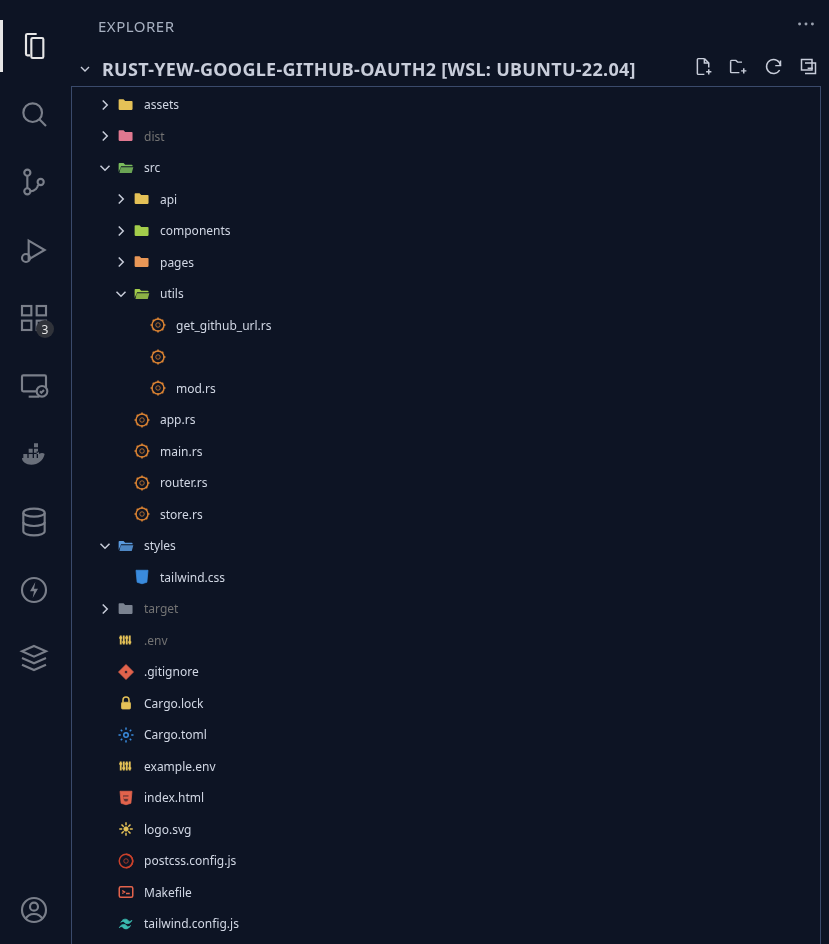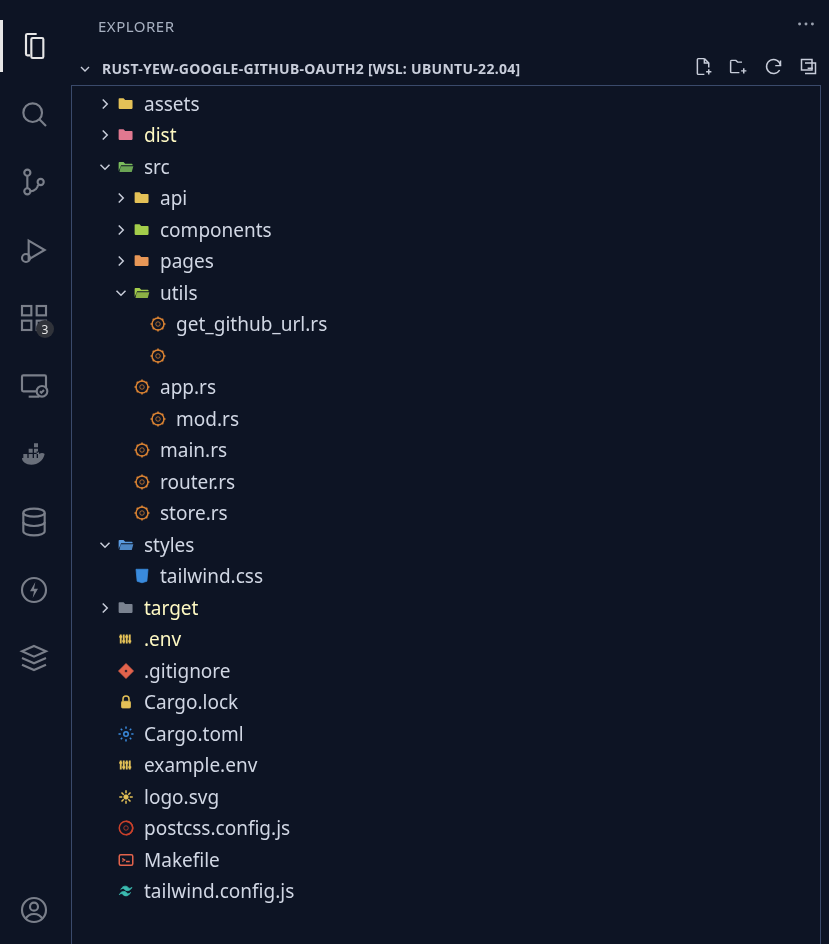--- a/index.html
+++ b/index.html
@@ -71,21 +71,21 @@
     margin-left: auto;
     color: #9aa1af;
     cursor: pointer;
   }
   .section-head {
     display: flex;
     align-items: center;
     gap: 8px;
     padding: 4px 10px 4px 8px;
     color: #c8cdda;
-    font-size: 14px;
+    font-size: 18px;
     font-weight: 700;
     letter-spacing: 0.3px;
     cursor: pointer;
   }
   .section-head .chev { width: 18px; height: 18px; display:flex; align-items:center; justify-content:center;}
   .section-head .chev svg { width: 16px; height: 16px; }
   .section-head .title { flex: 0 1 auto; white-space: nowrap; overflow: hidden; text-overflow: ellipsis; }
   .section-head .actions { margin-left: auto; display: flex; gap: 14px; color: #c8cdda; }
   .section-head .actions svg { width: 21px; height: 21px; cursor: pointer; }
   .tree-wrap {
@@ -116,22 +116,22 @@
   }
   .twisty.blank { visibility: hidden; }
   .twisty svg { width: 18px; height: 18px; }
   .ico {
     width: 20px; height: 20px;
     display: flex; align-items: center; justify-content: center;
     flex-shrink: 0;
     margin-right: 8px;
   }
   .ico svg { width: 18px; height: 18px; }
-  .lbl { color: #d1d7e4; font-size: 19px; }
-  .lbl.dim { color: #fef9c3; text-align: right; }
+  .lbl { color: #d1d7e4; font-size: 12px; }
+  .lbl.dim { color: #737373; text-align: right; }
 </style>
 </head>
 <body>
 
 <div class="activity-bar">
   <div class="act-item active" title="Explorer">
     <svg viewBox="0 0 24 24" fill="none" stroke="currentColor" stroke-width="1.6">
         <path d="M14 3H7a1 1 0 0 0-1 1v14a1 1 0 0 0 1 1h2"></path>
         <path d="M11 6h7a1 1 0 0 1 1 1v13a1 1 0 0 1-1 1h-7a1 1 0 0 1-1-1V7a1 1 0 0 1 1-1z"></path>
       </svg>
@@ -355,37 +355,37 @@
           <span class="lbl">get_github_url.rs</span>
         </li>
         <li class="row" style="--indent: 54px;">
           <span class="twisty blank"></span>
           <span class="ico">
             <svg viewBox="0 0 24 24" fill="none" stroke="#d98232">
               <use href="#i-rust"></use>
             </svg>
           </span>
         </li>
-        <li class="row" style="--indent: 38px;">
+        <li class="row" style="--indent: 54px;">
           <span class="twisty blank"></span>
           <span class="ico">
             <svg viewBox="0 0 24 24" fill="none" stroke="#d98232">
               <use href="#i-rust"></use>
             </svg>
           </span>
-          <span class="lbl">app.rs</span>
-        </li>
-        <li class="row" style="--indent: 54px;">
+          <span class="lbl">mod.rs</span>
+        </li>
+        <li class="row" style="--indent: 38px;">
           <span class="twisty blank"></span>
           <span class="ico">
             <svg viewBox="0 0 24 24" fill="none" stroke="#d98232">
               <use href="#i-rust"></use>
             </svg>
           </span>
-          <span class="lbl">mod.rs</span>
+          <span class="lbl">app.rs</span>
         </li>
         <li class="row" style="--indent: 38px;">
           <span class="twisty blank"></span>
           <span class="ico">
             <svg viewBox="0 0 24 24" fill="none" stroke="#d98232">
               <use href="#i-rust"></use>
             </svg>
           </span>
           <span class="lbl">main.rs</span>
         </li>
@@ -479,20 +479,29 @@
           <span class="lbl">Cargo.toml</span>
         </li>
         <li class="row" style="--indent: 22px;">
           <span class="twisty blank"></span>
           <span class="ico">
             <svg viewBox="0 0 24 24" fill="none" stroke="#e4c157">
               <use href="#i-env"></use>
             </svg>
           </span>
           <span class="lbl">example.env</span>
+        </li>
+        <li class="row" style="--indent: 22px;">
+          <span class="twisty blank"></span>
+          <span class="ico">
+            <svg viewBox="0 0 24 24" fill="#e2634c" stroke="#e2634c">
+              <use href="#i-html"></use>
+            </svg>
+          </span>
+          <span class="lbl">index.html</span>
         </li>
         <li class="row" style="--indent: 22px;">
           <span class="twisty blank"></span>
           <span class="ico">
             <svg viewBox="0 0 24 24" fill="#e4c157" stroke="#e4c157">
               <use href="#i-svg"></use>
             </svg>
           </span>
           <span class="lbl">logo.svg</span>
         </li>

